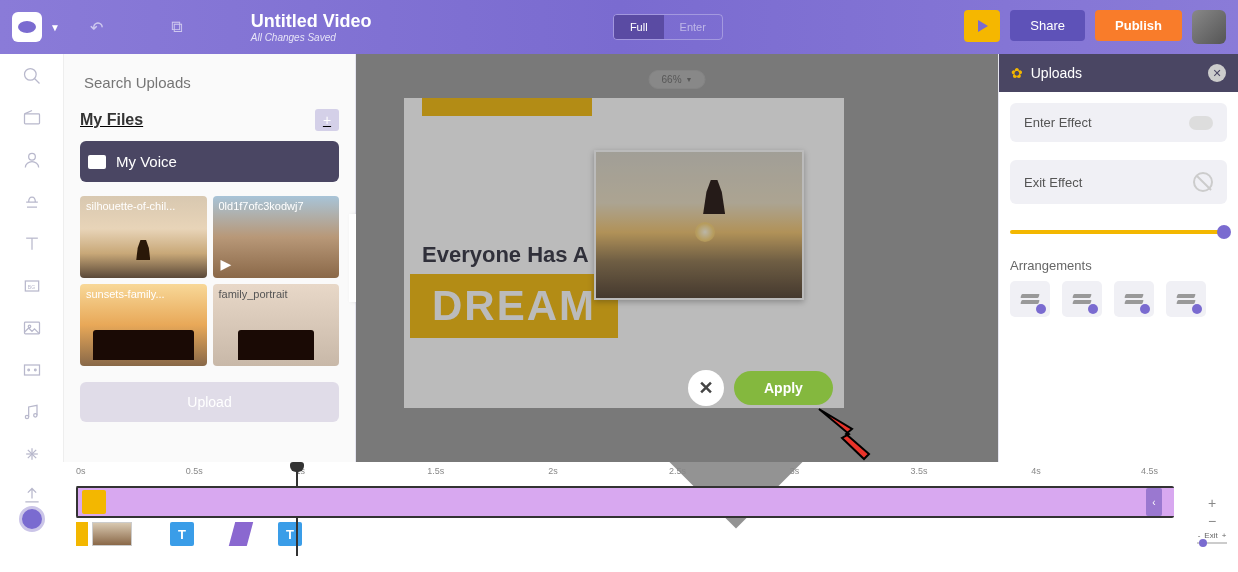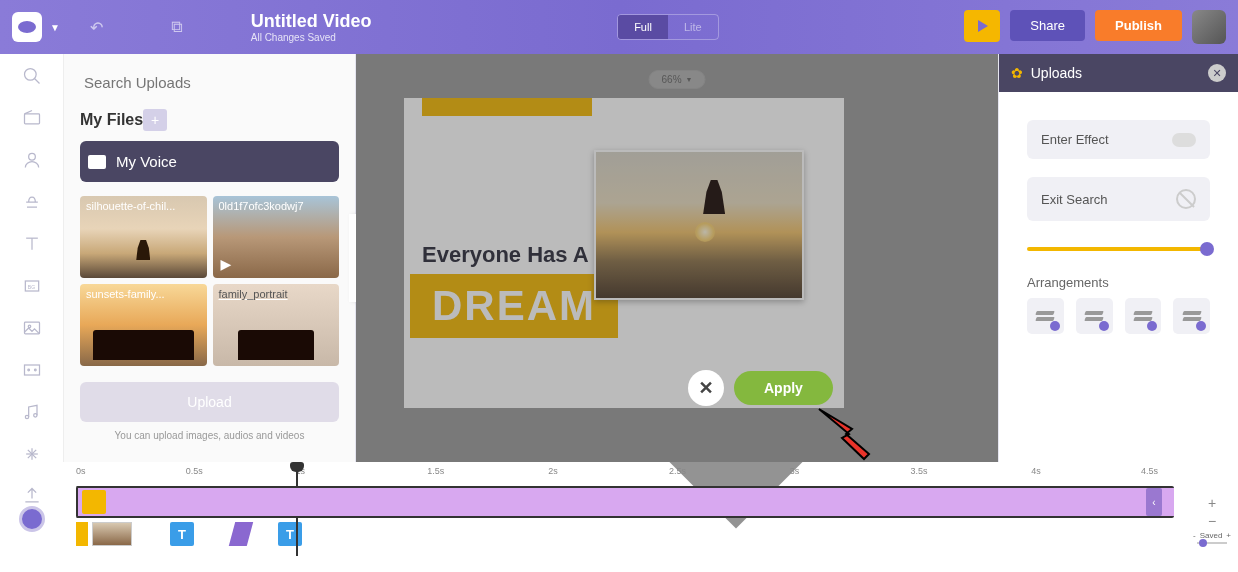--- a/index.html
+++ b/index.html
@@ -6,21 +6,21 @@
 body { width: 1238px; height: 572px; overflow: hidden; background: #fff; }
 
 
 .header { height: 54px; background: linear-gradient(90deg, #8a7bd8 0%, #7a6bd0 50%, #8a7bd8 100%); display: flex; align-items: center; padding: 0 12px; }
 .logo-box { width: 30px; height: 30px; background: #fff; border-radius: 6px; display: flex; align-items: center; justify-content: center; margin-right: 4px; }
 .logo-eye { width: 18px; height: 12px; background: #7a6bd0; border-radius: 50%; position: relative; }
 .hdr-chevron { color: #fff; margin-left: 4px; font-size: 10px; }
 .hdr-icon { color: rgba(255,255,255,0.6); font-size: 16px; margin: 0 8px; }
 .title-area { flex: 0 0 auto; margin-left: 60px; color: #fff; }
 .title-main { font-size: 18px; font-weight: 600; }
-.title-sub { font-size: 10px; color: rgba(255,255,255,0.8); }
+.title-sub { font-size: 10px; font-style: italic; color: rgba(255,255,255,0.8); }
 .header-center { flex: 1; display: flex; justify-content: center; align-items: center; }
 .mode-toggle { display: flex; border: 1px solid rgba(255,255,255,0.3); border-radius: 4px; overflow: hidden; }
 .mode-btn { padding: 6px 16px; font-size: 11px; color: #fff; cursor: pointer; }
 .mode-btn.active { background: #5a4ba3; }
 .mode-btn.inactive { color: rgba(255,255,255,0.5); }
 .hdr-right { display: flex; gap: 10px; align-items: flex-start; }
 .play-btn { width: 36px; height: 32px; background: #f5b700; border-radius: 4px; display: flex; align-items: center; justify-content: center; }
 .play-tri { width: 0; height: 0; border-left: 10px solid #7a6bd0; border-top: 6px solid transparent; border-bottom: 6px solid transparent; margin-left: 2px; }
 .share-btn { padding: 8px 20px; background: #5e52b8; color: #fff; border-radius: 4px; font-size: 13px; }
 .publish-btn { padding: 8px 20px; background: #f97c2a; color: #fff; border-radius: 4px; font-size: 13px; font-weight: 600; }
@@ -31,31 +31,31 @@
 
 
 .rail { width: 64px; background: #fff; display: flex; flex-direction: column; align-items: center; padding-top: 12px; gap: 22px; border-right: 1px solid #eee; }
 .rail-icon { width: 20px; height: 20px; color: #c0c0d0; cursor: pointer; display: flex; align-items: center; justify-content: center; }
 .rail-icon svg { width: 20px; height: 20px; stroke: #b8b8cc; fill: none; stroke-width: 1.5; }
 .rail-upload { margin-top: auto; margin-bottom: 12px; }
 
 
 .upload-panel { width: 292px; background: #fafafa; padding: 12px 16px; position: relative; border-right: 1px solid #e5e5f0; display: flex; flex-direction: column; }
 .search-input { width: 100%; border: none; background: transparent; font-size: 15px; color: #999; padding: 8px 4px 12px; }
-.myfiles-row { display: flex; align-items: center; margin-top: 6px; }
+.myfiles-row { display: flex; justify-content: space-between; align-items: center; margin-top: 6px; text-decoration: underline; }
 .myfiles { font-size: 16px; font-weight: 700; color: #333; }
 .add-folder { width: 24px; height: 22px; background: #d4d0e8; border-radius: 3px; display: flex; align-items: center; justify-content: center; color: #fff; font-size: 14px; }
 .folder-item { background: #4a4663; color: #fff; padding: 12px 8px; border-radius: 6px; margin-top: 10px; display: flex; align-items: center; gap: 10px; font-size: 15px; }
 .folder-icon { width: 18px; height: 14px; background: #fff; border-radius: 2px; position: relative; }
 .thumbs { display: grid; grid-template-columns: 1fr 1fr; gap: 6px; margin-top: 14px; }
 .thumb { height: 82px; border-radius: 4px; position: relative; overflow: hidden; display: flex; align-items: flex-start; padding: 4px 6px; font-size: 11px; color: #fff; }
 .thumb.sunset1 { background: linear-gradient(180deg, #d8c8b0 0%, #e8d4b8 40%, #c8a878 70%, #5a4838 100%); }
 .thumb.canyon { background: linear-gradient(180deg, #a8c4d8 0%, #b89878 50%, #8a6848 100%); }
 .thumb.sunset2 { background: linear-gradient(180deg, #f8d898 0%, #e8a858 50%, #886848 100%); }
-.thumb.family { background: linear-gradient(180deg, #e8d8c8 0%, #c8b8a8 100%); text-decoration: underline; }
+.thumb.family { background: linear-gradient(180deg, #e8d8c8 0%, #c8b8a8 100%); }
 .thumb-silh-jump { position: absolute; bottom: 18px; left: 50%; transform: translateX(-50%); width: 14px; height: 20px; background: #2a1808; clip-path: polygon(30% 0, 70% 0, 90% 40%, 100% 100%, 0 100%, 10% 40%); }
 .thumb-silh-group { position: absolute; bottom: 6px; left: 10%; right: 10%; height: 30px; background: #1a0a05; border-radius: 3px 3px 0 0; }
 .thumb-play { position: absolute; left: 8px; bottom: 6px; color: #fff; font-size: 14px; }
 .upload-btn { background: #e0dce8; color: #fff; padding: 12px; border-radius: 6px; text-align: center; font-size: 14px; margin-top: 16px; }
 .upload-note { font-size: 10px; color: #999; text-align: center; margin-top: 8px; }
 .panel-tab { position: absolute; right: -14px; top: 160px; width: 20px; height: 88px; background: #fff; border-radius: 0 12px 12px 0; display: flex; align-items: center; justify-content: center; color: #7a6bd0; font-size: 12px; box-shadow: 2px 0 4px rgba(0,0,0,0.1); }
 
 
 .canvas-area { flex: 1; background: #9a9a9a; position: relative; }
 .dim-overlay { position: absolute; inset: 0; background: rgba(60,60,60,0.35); }
@@ -72,21 +72,21 @@
 .cancel-circ { width: 36px; height: 36px; background: #fff; border-radius: 50%; display: flex; align-items: center; justify-content: center; color: #444; font-size: 18px; font-weight: bold; }
 .apply-btn { background: #84b83e; color: #fff; padding: 9px 30px; border-radius: 18px; font-size: 14px; font-weight: 600; }
 .arrow-ptr { position: absolute; left: 458px; top: 350px; width: 70px; height: 60px; }
 .arrow-ptr svg { width: 100%; height: 100%; }
 
 
 .settings { width: 240px; background: #fff; border-left: 1px solid #e5e5f0; }
 .settings-hdr { background: #4a4663; color: #fff; padding: 10px 12px; display: flex; align-items: center; gap: 8px; font-size: 14px; }
 .gear { color: #f3b700; }
 .settings-close { margin-left: auto; width: 18px; height: 18px; background: #ccc; border-radius: 50%; display: flex; align-items: center; justify-content: center; font-size: 11px; color: #4a4663; }
-.settings-body { padding: 28px; display: flex; flex-direction: column; gap: 18px; }
+.settings-body { padding: 11px; display: flex; flex-direction: column; gap: 18px; }
 .eff-row { background: #f0f0f5; padding: 12px 14px; border-radius: 6px; display: flex; justify-content: space-between; align-items: center; font-size: 13px; color: #555; }
 .eff-toggle { width: 24px; height: 14px; background: #ddd; border-radius: 7px; }
 .eff-none { width: 20px; height: 20px; border: 2px solid #ccc; border-radius: 50%; position: relative; }
 .eff-none::after { content: ''; position: absolute; width: 20px; height: 2px; background: #ccc; top: 8px; left: -1px; transform: rotate(45deg); }
 .prop-label { font-size: 13px; color: #666; margin-top: 6px; }
 .slider { height: 4px; background: #f3b700; border-radius: 2px; position: relative; margin-top: 8px; }
 .slider-thumb { position: absolute; right: -4px; top: -5px; width: 14px; height: 14px; background: #7a6bd0; border-radius: 50%; }
 .arr-row { display: flex; gap: 12px; margin-top: 8px; }
 .arr-item { width: 40px; height: 36px; background: #f0f0f5; border-radius: 5px; display: flex; align-items: center; justify-content: center; position: relative; }
 .arr-stack { width: 18px; height: 14px; position: relative; }
@@ -126,21 +126,21 @@
   <span class="hdr-chevron">▼</span>
   <span class="hdr-icon" style="margin-left:30px">↶</span>
   <span class="hdr-icon" style="margin-left:60px">⧉</span>
   <div class="title-area">
     <div class="title-main">Untitled Video</div>
     <div class="title-sub">All Changes Saved</div>
   </div>
   <div class="header-center">
     <div class="mode-toggle">
       <div class="mode-btn active">Full</div>
-      <div class="mode-btn inactive">Lite</div>
+      <div class="mode-btn inactive">Enter</div>
     </div>
   </div>
   <div class="hdr-right">
     <div class="play-btn">
         <div class="play-tri"></div>
       </div>
     <div class="share-btn">Share</div>
     <div class="publish-btn">Publish</div>
     <div class="avatar"></div>
   </div>
@@ -242,21 +242,20 @@
       <div class="thumb sunset2">
           <span>sunsets-family...</span>
           <div class="thumb-silh-group"></div>
         </div>
       <div class="thumb family">
           <span style="color:#555">family_portrait</span>
           <div class="thumb-silh-group" style="left:20%;right:20%"></div>
         </div>
     </div>
     <div class="upload-btn">Upload</div>
-    <div class="upload-note">You can upload images, audios and videos</div>
     <div class="panel-tab">‹</div>
   </div>
 
   <div class="canvas-area">
     <div class="shadow-diamond"></div>
     <div class="zoom-pill">
         <span>66%</span>
         <span style="font-size:7px">▼</span>
       </div>
     <div class="slide">
@@ -285,21 +284,21 @@
       <span class="gear">✿</span>
       <span>Uploads</span>
       <div class="settings-close">✕</div>
     </div>
     <div class="settings-body">
       <div class="eff-row">
         <span>Enter Effect</span>
         <div class="eff-toggle"></div>
       </div>
       <div class="eff-row">
-        <span>Exit Search</span>
+        <span>Exit Effect</span>
         <div class="eff-none"></div>
       </div>
       <div>
         <div class="slider">
             <div class="slider-thumb"></div>
           </div>
       </div>
       <div>
         <div class="prop-label">Arrangements</div>
         <div class="arr-row">
@@ -356,18 +355,18 @@
       <div class="tl-clip-p"></div>
       <div style="width:20px"></div>
       <div class="tl-clip-t">T</div>
     </div>
   </div>
   <div class="tl-right">
     <div>+</div>
     <div>−</div>
     <div class="tl-zoom-row">
       <span>-</span>
-        <span>Saved</span>
+        <span>Exit</span>
         <span>+</span>
     </div>
     <div class="tl-zoom-slider"></div>
   </div>
 </div>
 
 </body></html>

